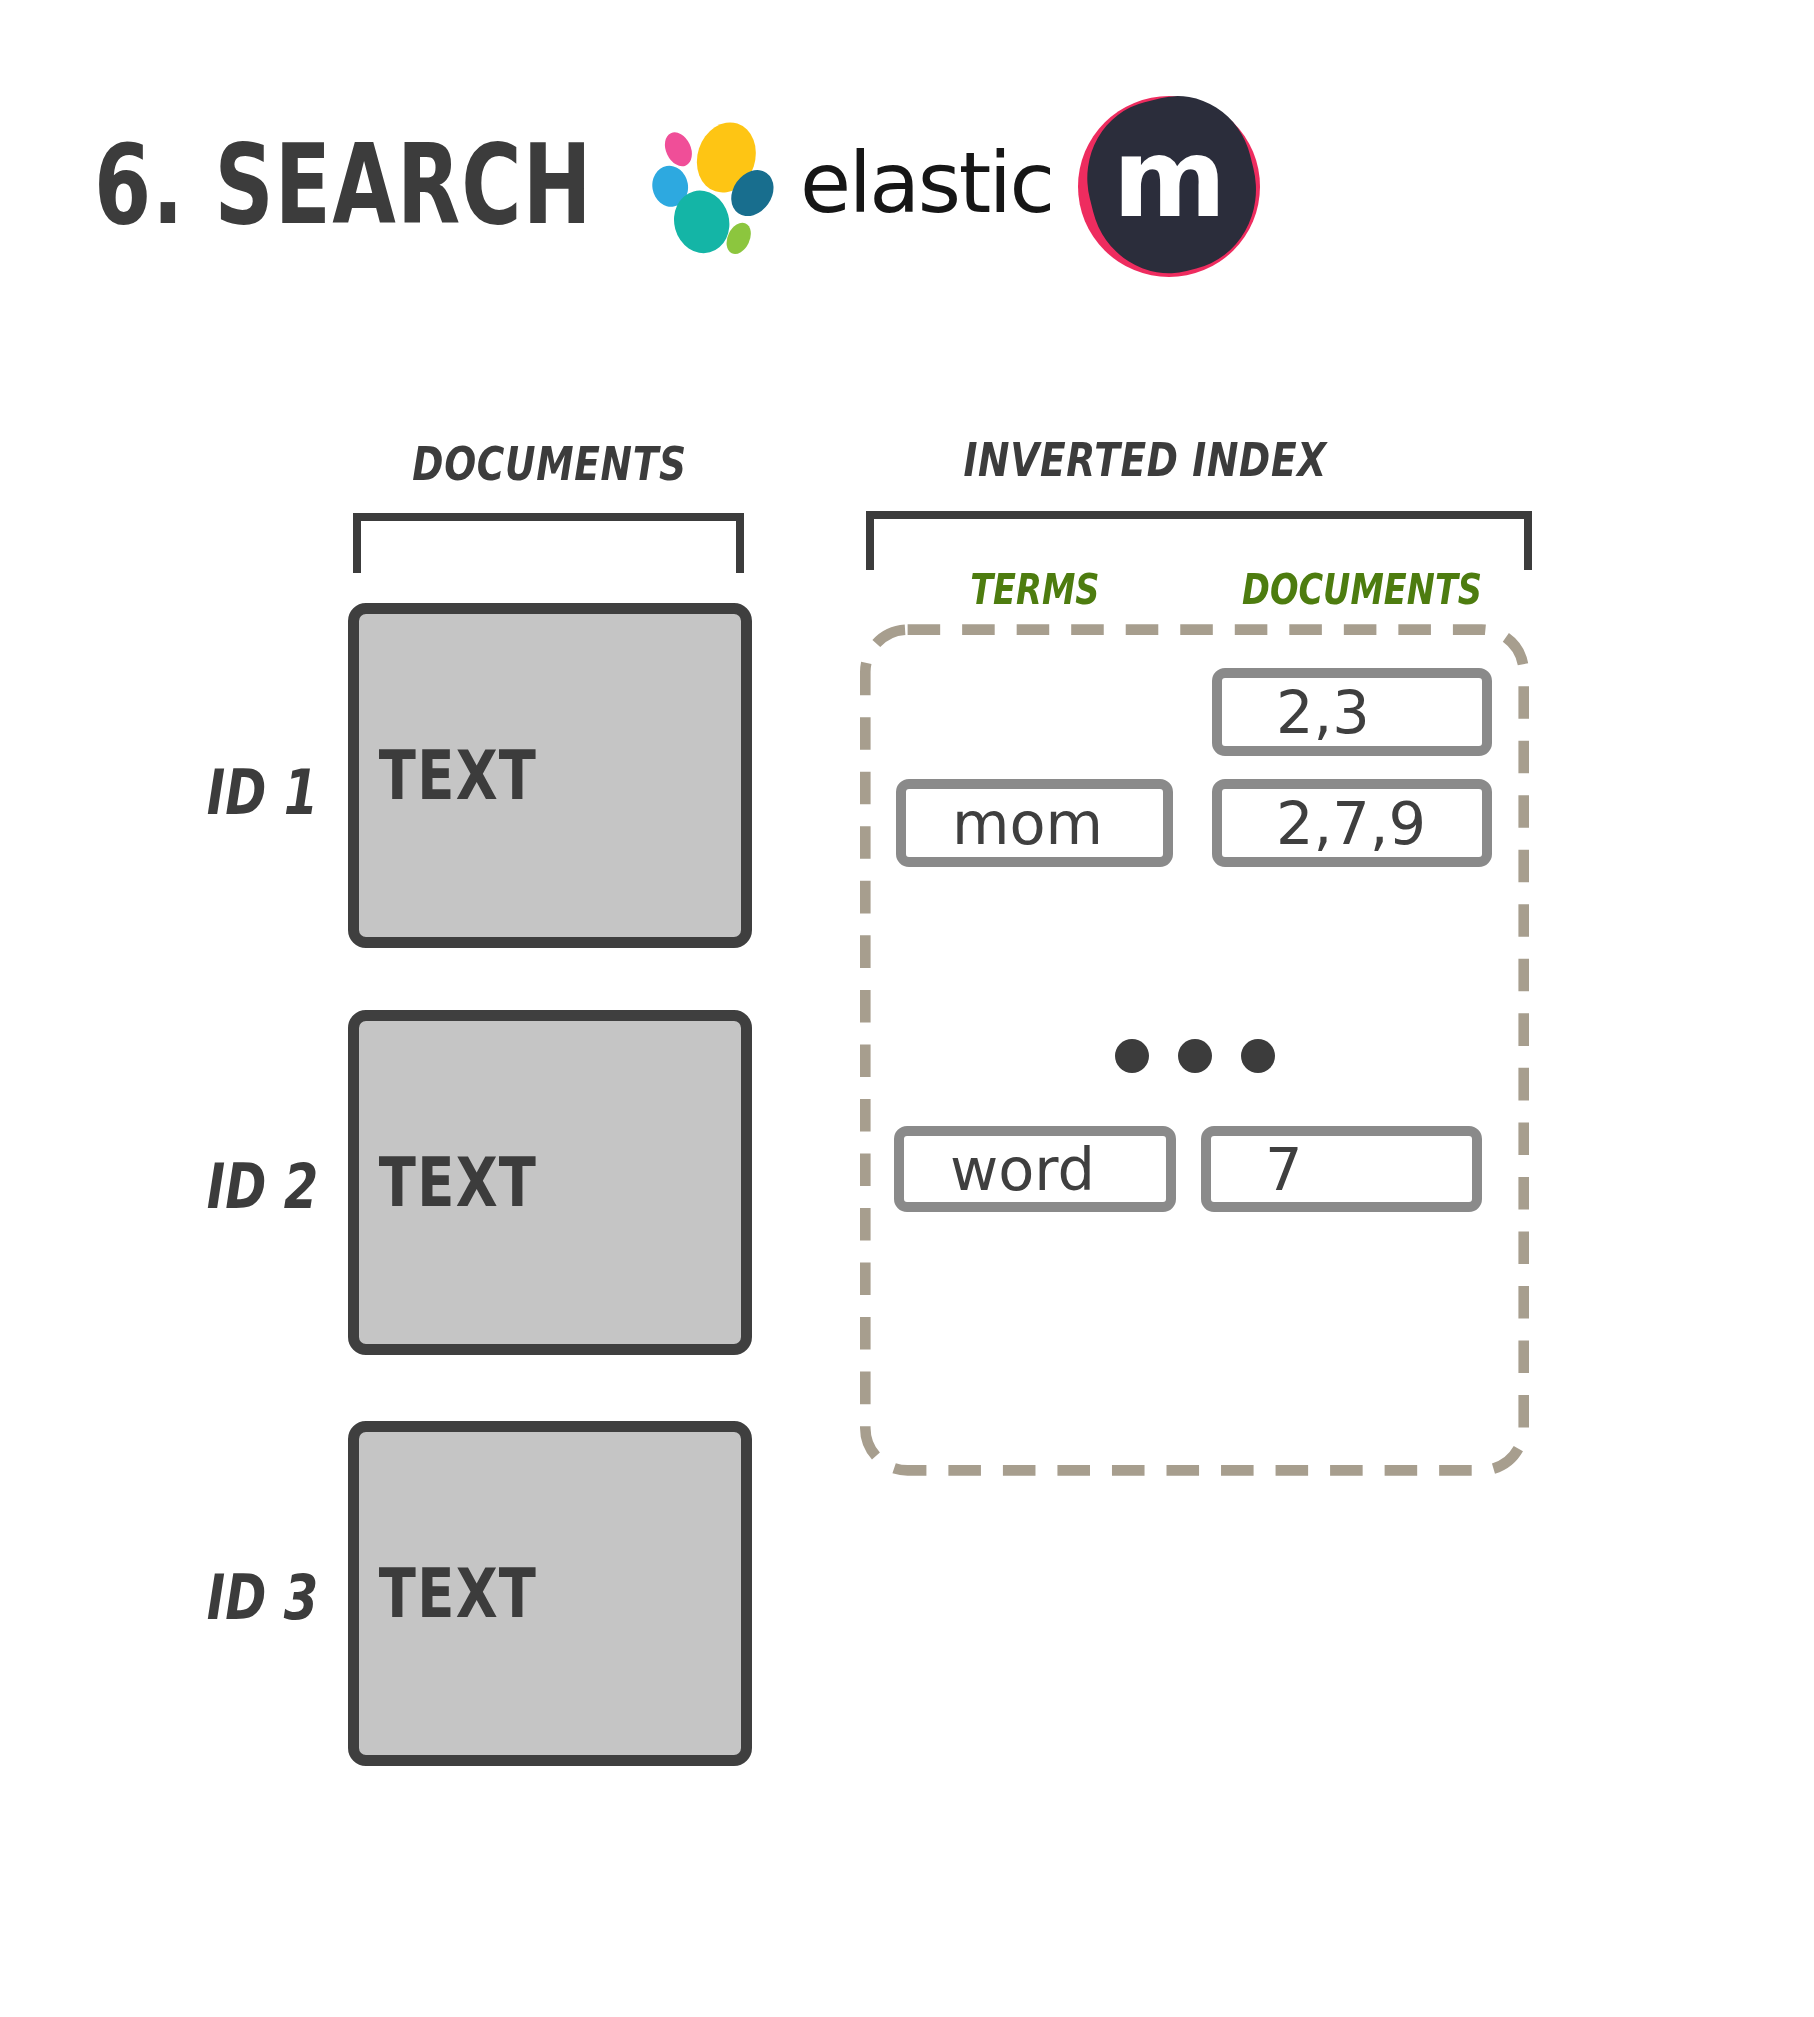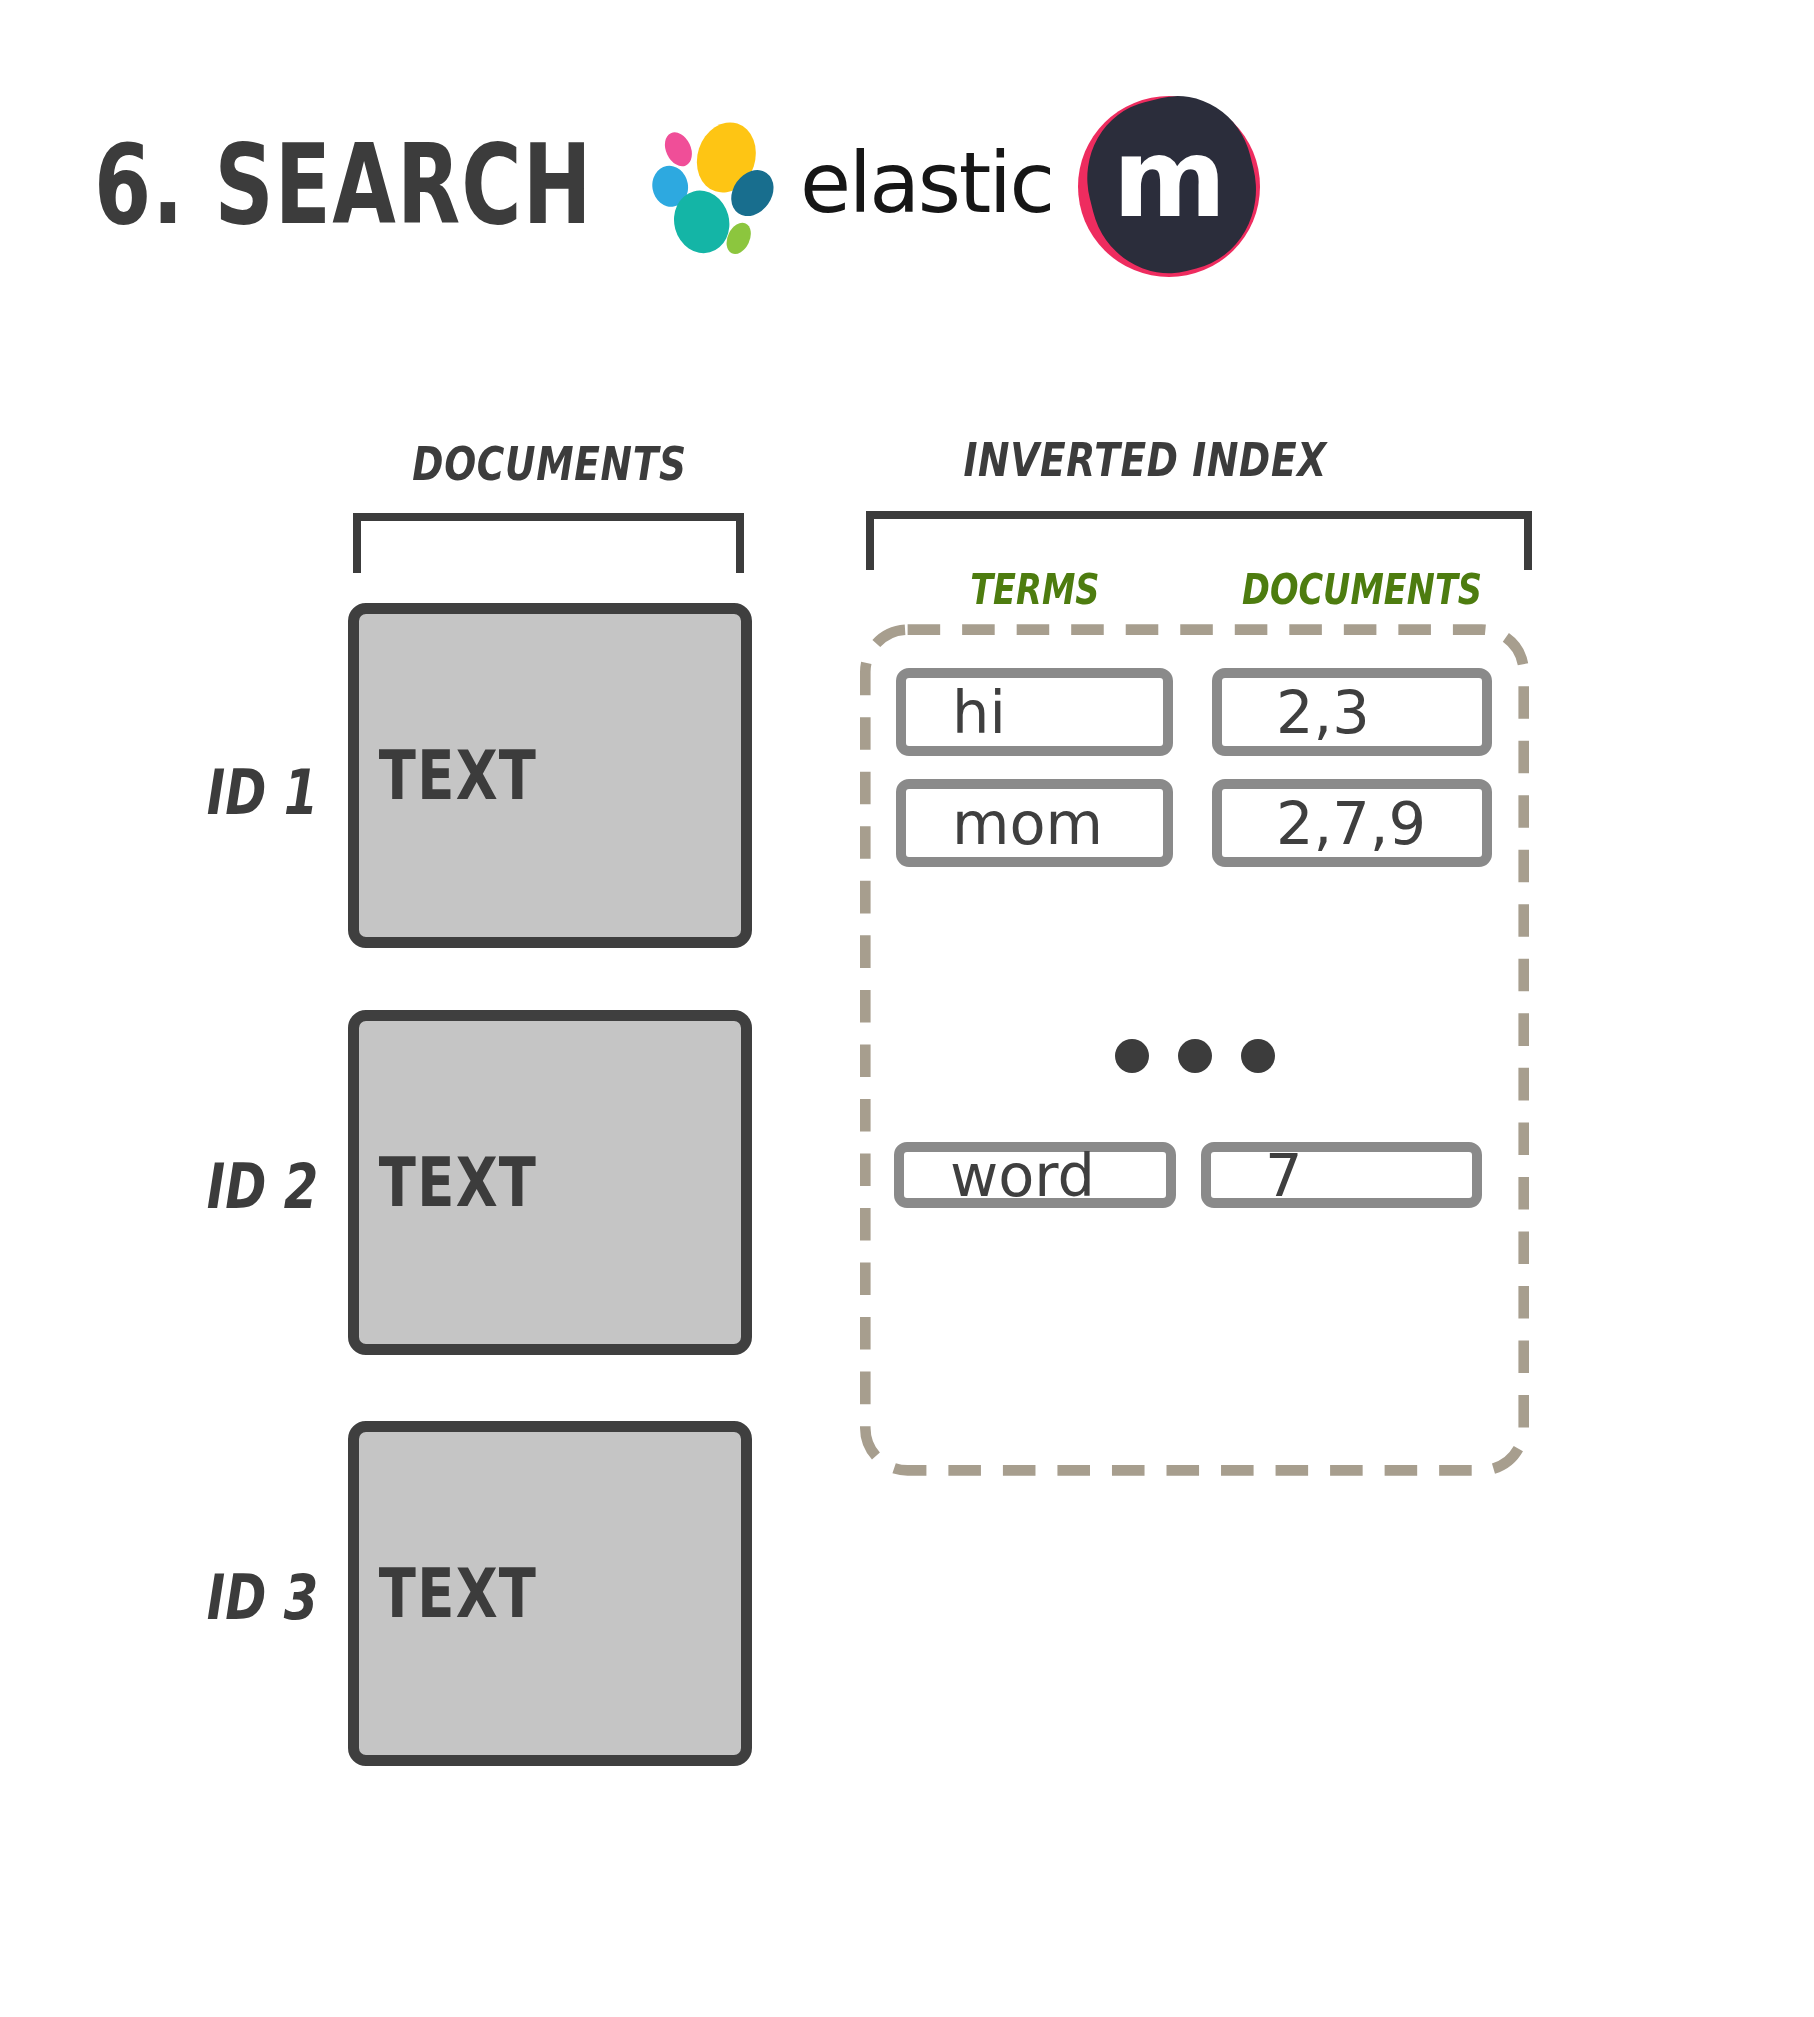--- a/index.html
+++ b/index.html
@@ -81,21 +81,21 @@
   .cell{
     position:absolute; box-sizing:border-box; background:#ffffff;
     border:10.6px solid #8a8a8a; border-radius:13px; height:88px;
     display:flex; align-items:center;
     font-size:59px; color:#3f3f3f; white-space:nowrap;
   }
   .cell span{display:inline-block;}
   .term-col{left:896px; width:277px; padding-left:46px;}
   .docs-col{left:1212px; width:280px; padding-left:54px;}
   .row1{top:668px;} .row2{top:779px;}
-  .row3{top:1126px; height:66px;margin-top:16px;}
+  .row3{top:1126px; height:86px;}
   .term-col.row3{left:894px; width:282px;}
   .docs-col.row3{left:1201px; width:281px;}
   .dots{position:absolute; left:1115px; top:1039px; display:flex; gap:29px;}
   .dot{width:34px; height:34px; border-radius:50%; background:#3c3c3c;}
 </style>
 </head>
 <body>
 
 <div class="canvas">
 
@@ -138,23 +138,20 @@
   <div class="sec-label idx-label"><span class="cond-c">INVERTED INDEX</span></div>
   <div class="bracket bracket-right"></div>
 
   <div class="col-label terms-h"><span class="cond-c">TERMS</span></div>
   <div class="col-label docsh"><span class="cond-c">DOCUMENTS</span></div>
 
   <svg class="dashed-box" viewBox="0 0 822 1046">
     <rect x="6.5" y="6.5" width="809" height="1033" rx="52" fill="none" stroke="#a79e8e" stroke-width="13" stroke-dasharray="40 27"></rect>
   </svg>
 
-  <div class="cell term-col row1">
-      <span>hi</span>
-    </div>
   <div class="cell docs-col row1">
       <span>2,3</span>
     </div>
 
   <div class="cell term-col row2">
       <span>mom</span>
     </div>
   <div class="cell docs-col row2">
       <span>2,7,9</span>
     </div>

